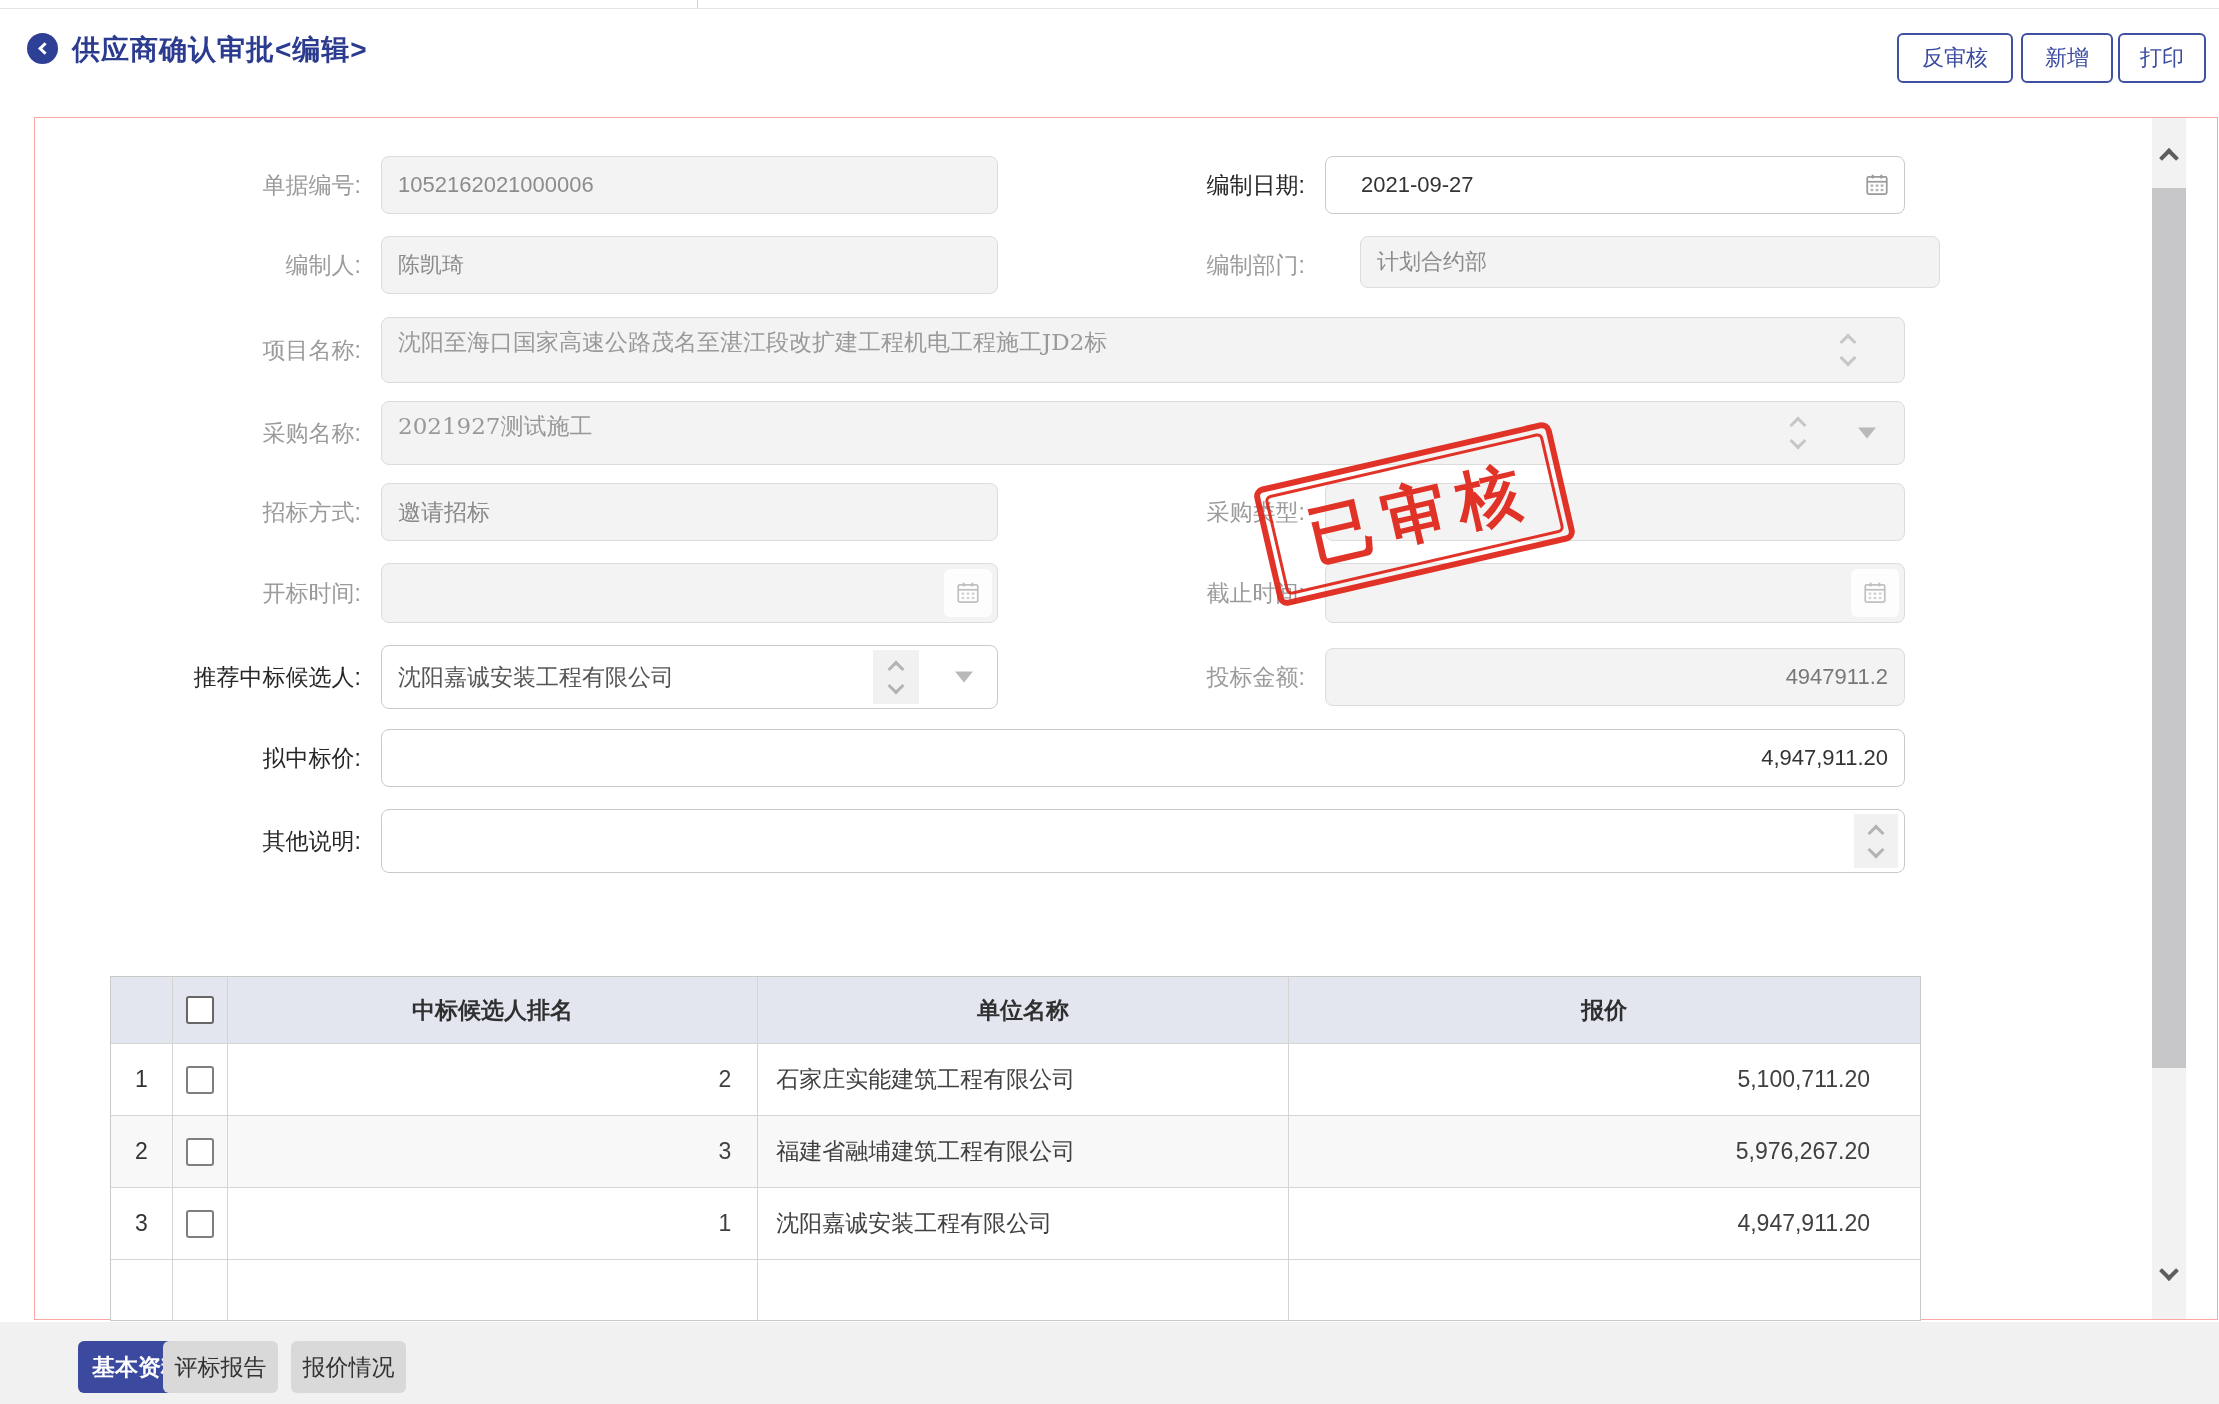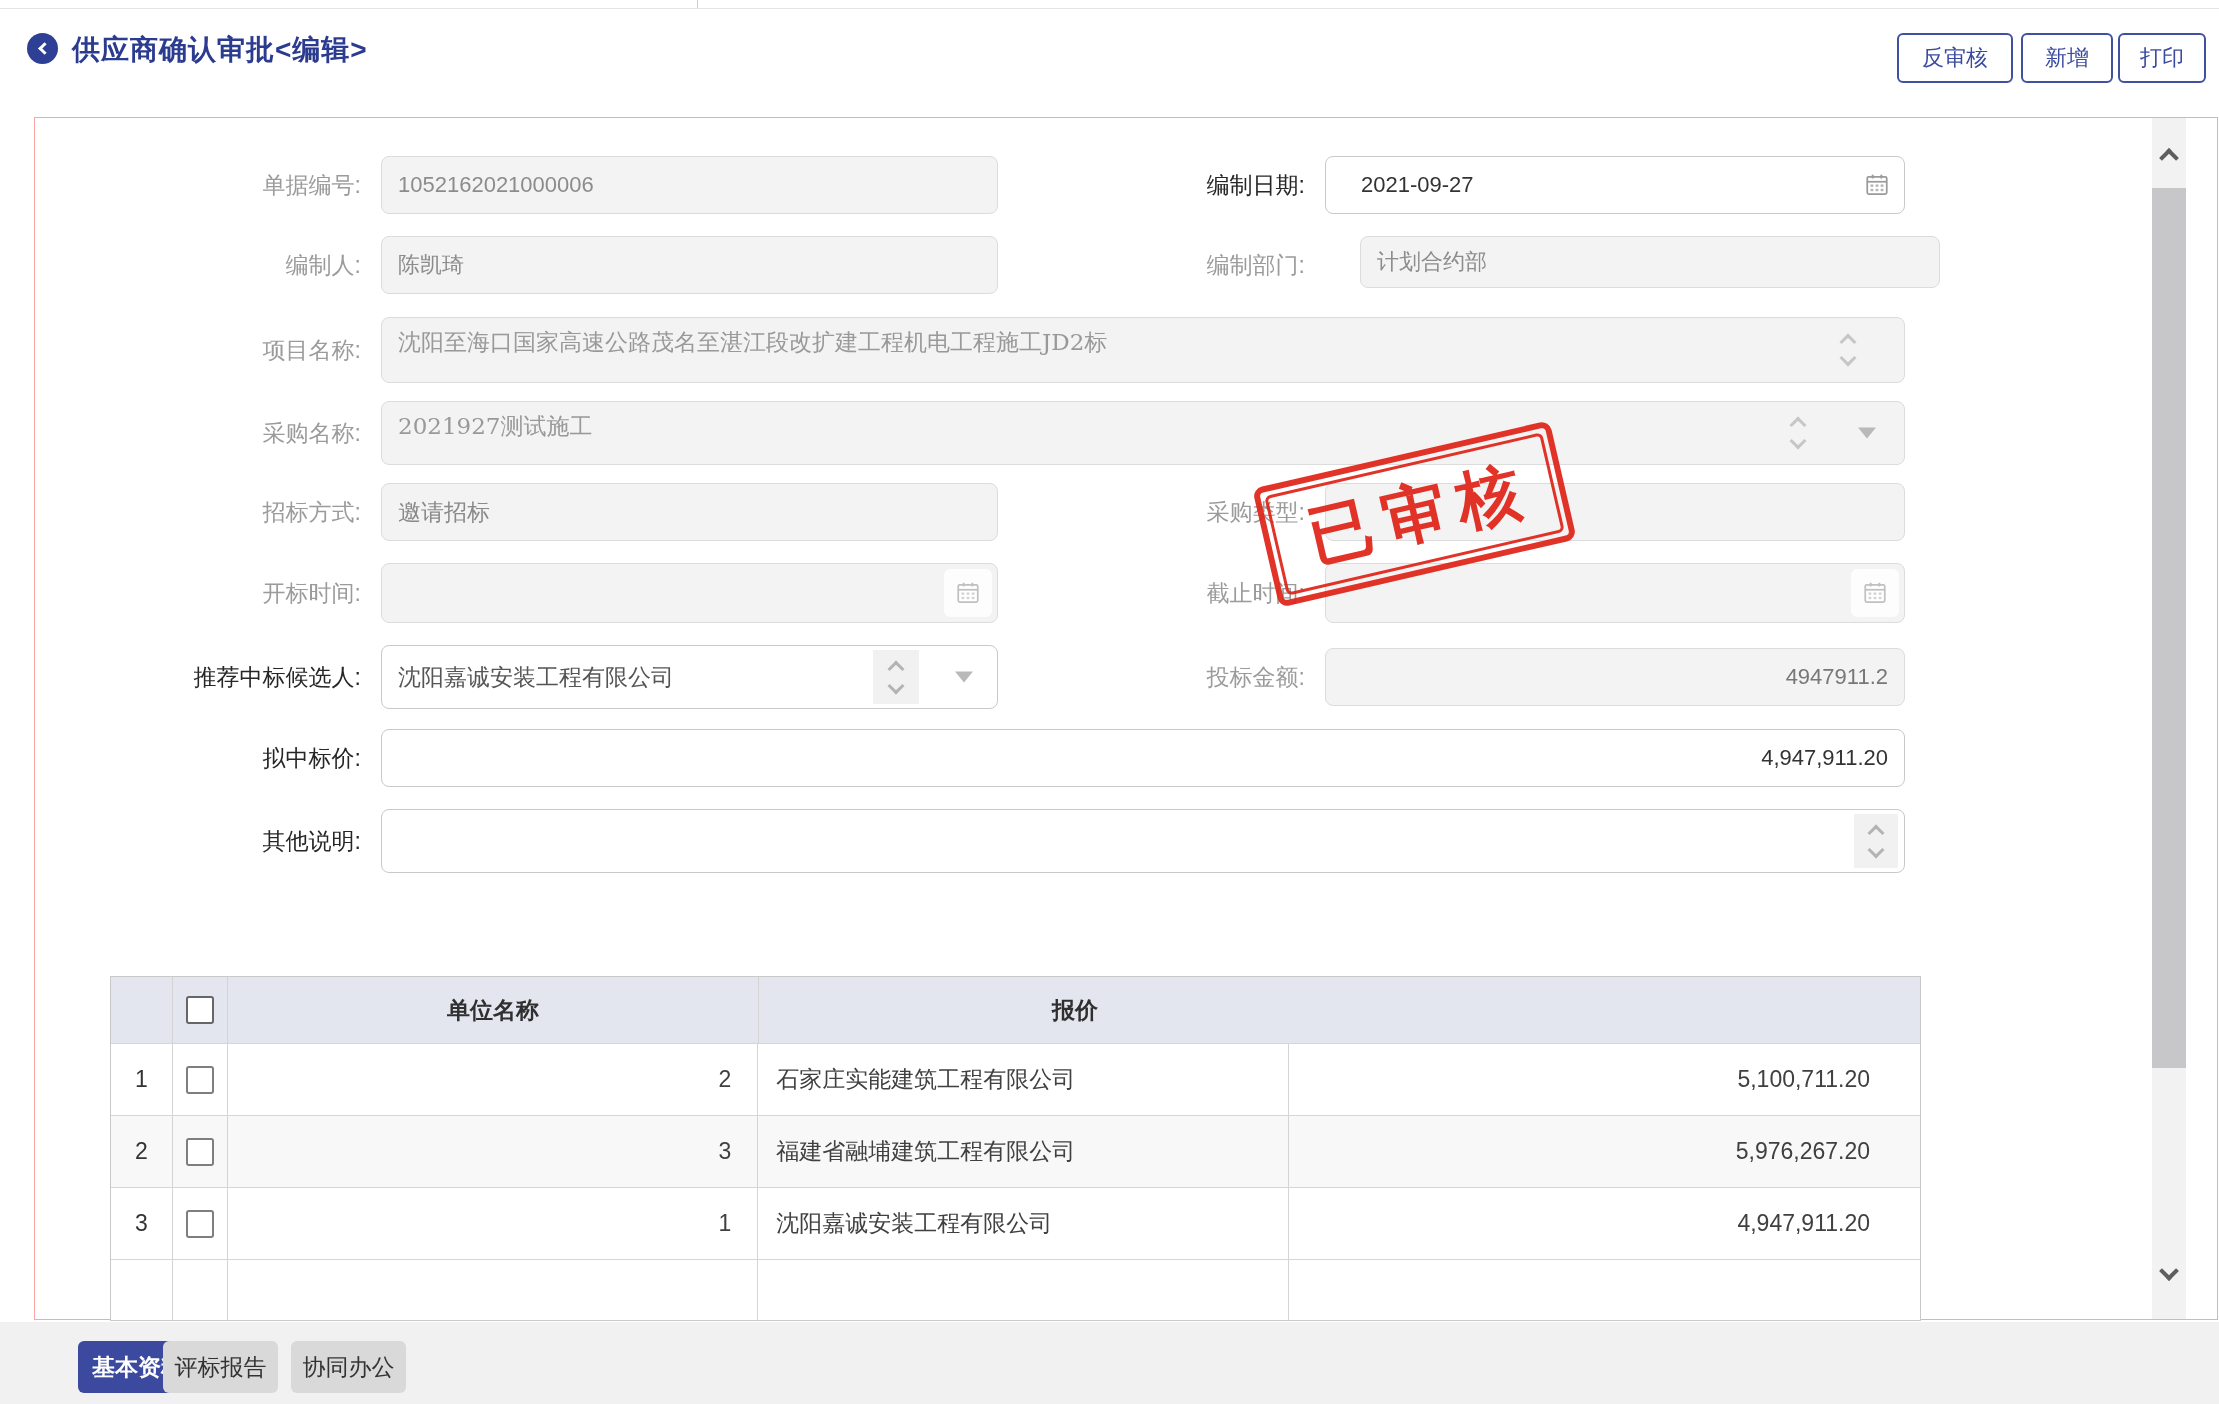--- a/index.html
+++ b/index.html
@@ -253,20 +253,21 @@
     </div>
 
     <div class="section-title">&lt;评标/报价情况&gt;</div>
 
     <div class="btable" style="top:858px;">
       <div class="trow thead">
         <div class="tc c-num"></div>
         <div class="tc c-chk">
             <span class="cb" style="border-color:#666;"></span>
           </div>
+        <div class="tc c-rank">中标候选人排名</div>
         <div class="tc c-comp">单位名称</div>
         <div class="tc c-price">报价</div>
       </div>
       <div class="trow tdata">
         <div class="tc c-num">1</div>
         <div class="tc c-chk">
             <span class="cb"></span>
           </div>
         <div class="tc c-rank">2</div>
         <div class="tc c-comp">石家庄实能建筑工程有限公司</div>
@@ -306,16 +307,16 @@
       <div class="sthumb"></div>
       <div class="sbtn down">
         <span class="chevi down"></span>
       </div>
     </div>
   </div>
 
   <div class="footer">
     <div class="tab active" style="left:30px;width:120px;margin-left:48px;">基本资料</div>
     <div class="tab idle" style="left:163px;width:115px;">评标报告</div>
-    <div class="tab idle" style="left:291px;width:115px;">协同办公</div>
+    <div class="tab idle" style="left:291px;width:115px;">报价情况</div>
   </div>
 
 </div>
 
 </body></html>

